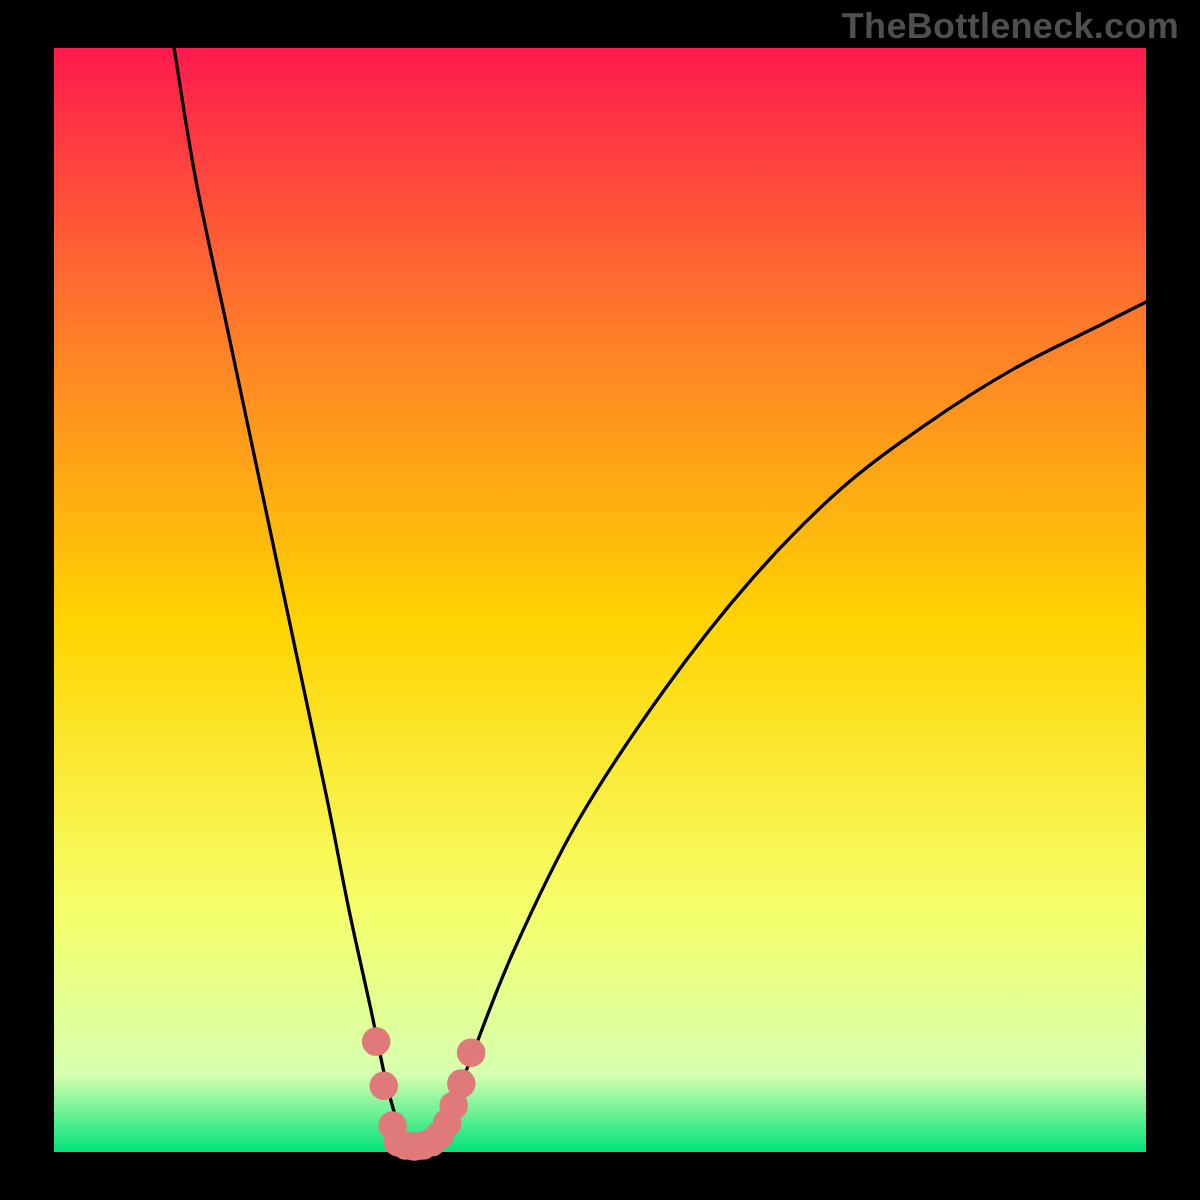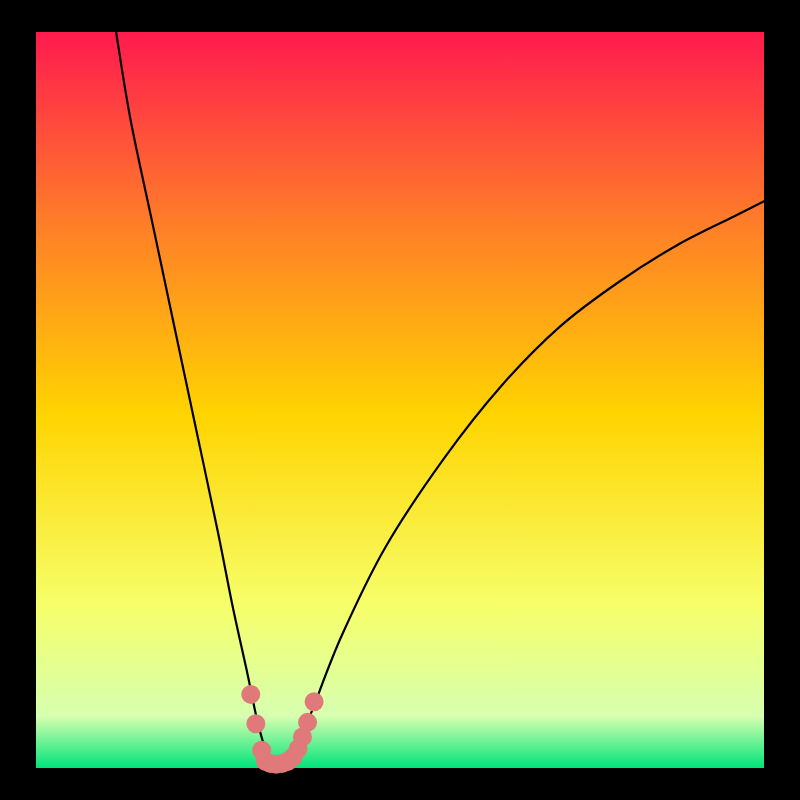--- a/index.html
+++ b/index.html
@@ -31,20 +31,21 @@
   svg {
     position: absolute;
     top: 0;
     left: 0;
   }
 </style>
 </head>
 <body>
 
 <div class="frame">
+  <div class="watermark">TheBottleneck.com</div>
 
   <svg width="800" height="800">
     <defs>
       <linearGradient id="bg-grad" x1="0" y1="0" x2="0" y2="1">
         <stop id="g0" offset="0%" stop-color="#ff1a4e"></stop>
         <stop id="g1" offset="25%" stop-color="#ff7a2a"></stop>
         <stop id="g2" offset="52%" stop-color="#ffd400"></stop>
         <stop id="g3" offset="78%" stop-color="#f6ff6a"></stop>
         <stop id="g4" offset="93%" stop-color="#d6ffb0"></stop>
         <stop id="g5" offset="100%" stop-color="#00e47a"></stop>

